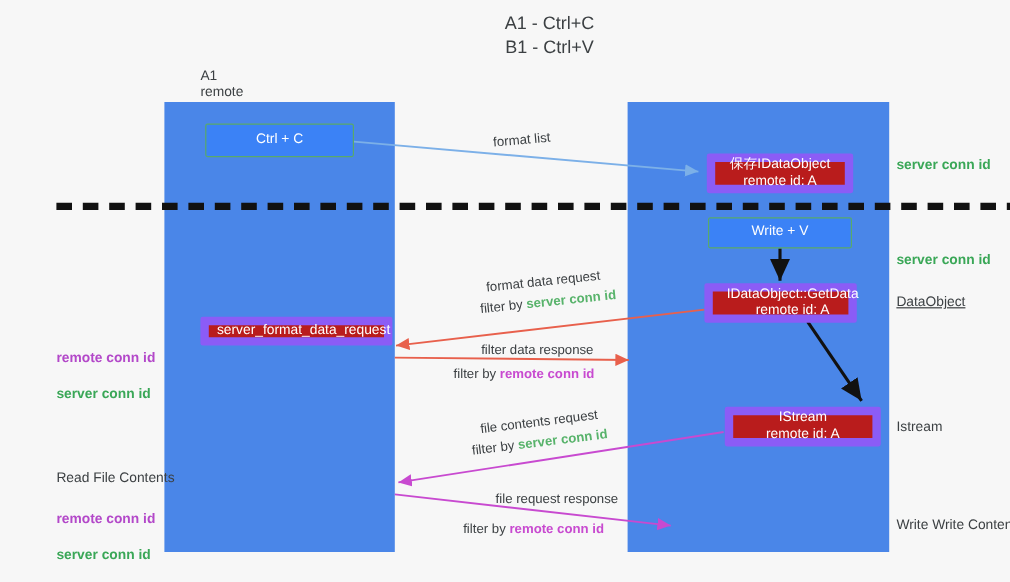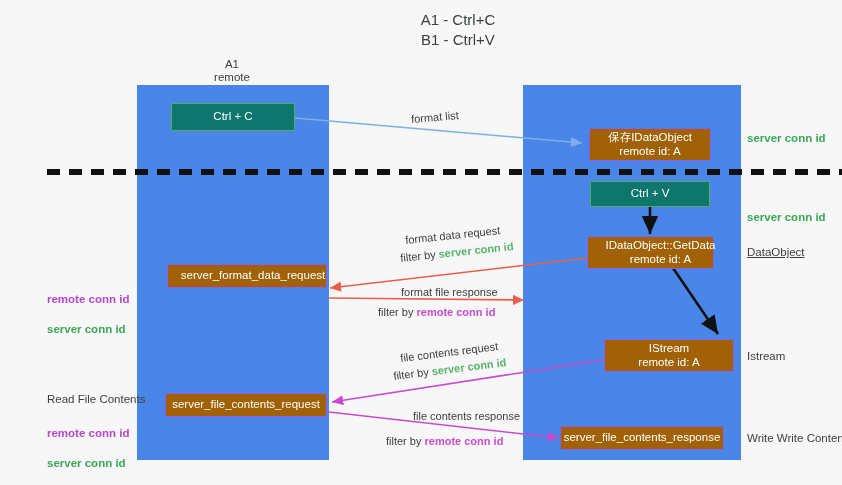--- a/index.html
+++ b/index.html
@@ -18,36 +18,36 @@
     position:absolute; left:0; top:10px; width:842px;
     text-align:center; font-size:15px; line-height:20px; color:#3c4043;
     white-space:pre-line;
   }
 
   .lane {
     position:absolute;
     background:#4a86e8;
   }
   .lane-head {
-    position:absolute; text-align:center; font-size:11.5px; line-height:13px;
+    position:absolute; text-align:left; font-size:11.5px; line-height:13px;
     color:#3c4043; white-space:pre-line;
   }
 
   .node {
     position:absolute;
     border-radius:2px;
     display:flex; align-items:center; justify-content:center;
     text-align:center;
     color:#ffffff;
     font-size:11.5px; line-height:13.5px;
     white-space:pre-line;
     padding:2px 4px;
   }
-  .node.green { background:#0f766e; border:1px solid #5aa96a; }
-  .node.orange { background:#a16207; border:1px solid #8b5cf6; }
+  .node.green { background:#3b82f6; border:1px solid #5aa96a; }
+  .node.orange { background:#b91c1c; border:7px solid #8b5cf6; }
 
   .edge-label {
     position:absolute; font-size:11px; line-height:14px; color:#3c4043;
     white-space:nowrap;
   }
   .edge-label .green { color:#58b36b; font-weight:bold; }
   .edge-label .magenta { color:#c84ad0; font-weight:bold; }
 
   .side-label {
     position:absolute; font-size:11.5px; line-height:15px; color:#3c4043;
@@ -104,53 +104,51 @@
     <line x1="566" y1="360" x2="295" y2="402" stroke="#c84ad0" stroke-width="1.6" marker-end="url(#ar-magenta)"></line>
 
     <line x1="292" y1="412" x2="522" y2="438" stroke="#c84ad0" stroke-width="1.6" marker-end="url(#ar-magenta)"></line>
   </svg>
 
   <div class="node green" style="left:134px; top:103px; width:124px; height:28px;">Ctrl + C</div>
 
   <div class="node orange" style="left:552px; top:128px; width:122px; height:33px;">保存IDataObject
 remote id: A</div>
 
-  <div class="node green" style="left:553px; top:181px; width:120px; height:26px;">Ctrl + V</div>
+  <div class="node green" style="left:553px; top:181px; width:120px; height:26px;">Write + V</div>
 
   <div class="node orange" style="left:550px; top:236px; width:127px; height:33px;padding-left:24px;">IDataObject::GetData
 remote id: A</div>
 
   <div class="node orange" style="left:130px; top:264px; width:160px; height:24px;padding-left:16px;">server_format_data_request</div>
 
 
   <div class="node orange" style="left:567px; top:339px; width:130px; height:33px;">IStream
 remote id: A</div>
 
-  <div class="node orange" style="left:128px; top:393px; width:162px; height:24px;">server_file_contents_request</div>
 
-  <div class="node orange" style="left:523px; top:426px; width:164px; height:24px;">server_file_contents_response</div>
 
   <div class="edge-label" style="left:374px; top:110px; transform:rotate(-5deg);">format list</div>
 
   <div class="edge-label" style="left:368px; top:228px; transform:rotate(-6deg);">format data request</div>
   <div class="edge-label" style="left:363px; top:245px; transform:rotate(-6deg);">
     <span>filter by </span><span class="green">server conn id</span>
   </div>
 
-  <div class="edge-label" style="left:364px; top:285px;">format file response</div>
+  <div class="edge-label" style="left:364px; top:285px;">filter data response</div>
   <div class="edge-label" style="left:341px; top:305px;">
     <span>filter by </span><span class="magenta">remote conn id</span>
   </div>
 
   <div class="edge-label" style="left:363px; top:345px; transform:rotate(-7deg);">file contents request</div>
   <div class="edge-label" style="left:356px; top:362px; transform:rotate(-7deg);">
     <span>filter by </span><span class="green">server conn id</span>
   </div>
 
-  <div class="edge-label" style="left:376px; top:409px;">file contents response</div>
+  <div class="edge-label" style="left:376px; top:409px;">file request response</div>
   <div class="edge-label" style="left:349px; top:434px;">
     <span>filter by </span><span class="magenta">remote conn id</span>
   </div>
 
   <div class="side-label green" style="left:710px; top:131px;">server conn id</div>
   <div class="side-label green" style="left:710px; top:210px;">server conn id</div>
   <div class="side-label" style="left:710px; top:245px;text-decoration:underline;">DataObject</div>
   <div class="side-label" style="left:710px; top:349px;">Istream</div>
   <div class="side-label" style="left:710px; top:431px;">Write Write Contents</div>
 

